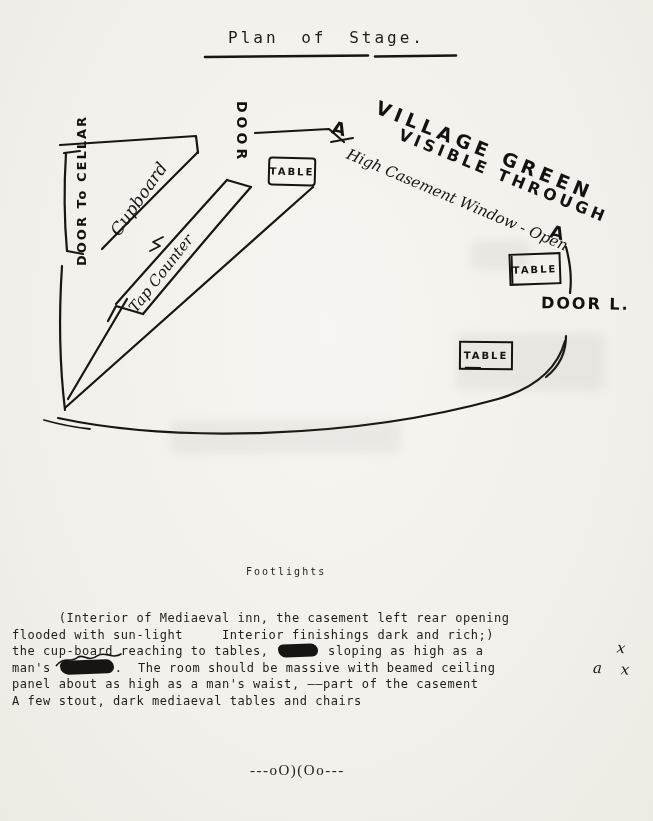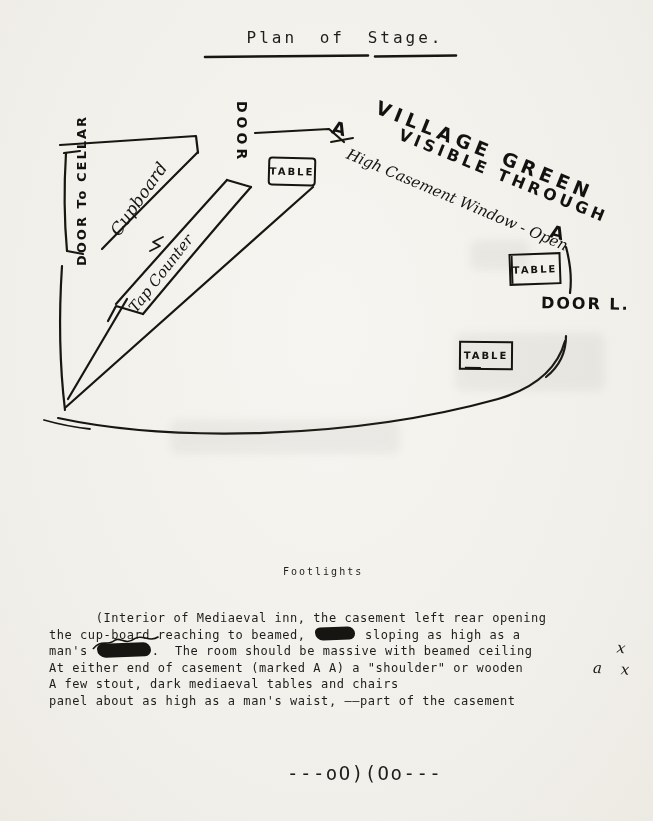--- a/index.html
+++ b/index.html
@@ -4,21 +4,21 @@
 <style>
   html,body{margin:0;padding:0;}
   body{background:#d8d6d0;font-family:"DejaVu Sans Mono", monospace;}
   #page{
     position:relative; width:653px; height:821px; overflow:hidden;
     background:#f3f1ec;
     background-image:radial-gradient(ellipse at 50% 40%, #f7f5f1 0%, #f1efe9 70%, #eceae3 100%);
     color:#1c1c1c;
   }
   .abs{position:absolute;}
-  .typed{font-family:"DejaVu Sans Mono", monospace; color:#1e1d1b;margin-left:37px;}
+  .typed{font-family:"DejaVu Sans Mono", monospace; color:#1e1d1b;}
   .hand{font-family:"DejaVu Serif", serif; font-style:italic; color:#141413;}
   .handcaps{font-family:"DejaVu Sans", sans-serif; font-weight:bold; color:#121211;}
   
   .title{left:0; right:0; top:28px; text-align:center; font-size:16px; letter-spacing:3px; word-spacing:10px;}
   
   #linework{left:0; top:0; pointer-events:none;}
   
   .door-top{left:250px; top:101px; font-size:14px; letter-spacing:4px; transform:rotate(90deg); transform-origin:top left;}
   .door-cellar{left:74px; top:266px; font-size:13px; letter-spacing:2px; transform:rotate(-90deg); transform-origin:top left; white-space:nowrap;}
   .cupboard{left:106px; top:228px; font-size:17px; transform:rotate(-55deg); transform-origin:top left; white-space:nowrap;}
@@ -42,21 +42,21 @@
   .footlights{left:246px; top:566px; font-size:10px; letter-spacing:2px;}
   .para{left:12px; top:610px; width:640px; font-size:12px; line-height:16.6px; letter-spacing:0.55px;}
   .para div{white-space:pre; height:16.6px;}
   .blot{display:inline-block; vertical-align:middle; background:#161511; border-radius:6px 9px 7px 10px; transform:rotate(-2deg); position:relative;}
   .blot1{width:40px; height:13px; margin:0 2px 3px 2px;}
   .blot2{width:54px; height:14px; margin:0 1px 3px 1px;}
   .scrawl{position:absolute; left:-6px; top:-9px; pointer-events:none;}
   .margin-mark{font-family:"DejaVu Serif", serif; font-style:italic; font-size:15px; color:#161616;}
   .mm1{left:617px; top:639px; transform:rotate(8deg);}
   .mm2{left:593px; top:660px; letter-spacing:7px; transform:rotate(3deg);}
-  .endmark{left:250px; top:762px; font-size:19px; letter-spacing:1.5px;}
+  .endmark{left:250px; top:762px; font-size:15px; letter-spacing:1.5px;font-family:Liberation Serif, serif;}
   
   .bleed{background:#6a675f; opacity:0.07; filter:blur(4px); border-radius:8px;}
   .bl1{left:455px; top:333px; width:150px; height:58px;}
   .bl2{left:170px; top:420px; width:230px; height:34px;}
   .bl3{left:470px; top:240px; width:60px; height:30px;}
 </style>
 </head>
 <body>
 
 <div id="page">
@@ -121,27 +121,27 @@
   </div>
   <div class="abs table-box tb3">
     <span>TABLE</span>
     <span class="underdash"></span>
   </div>
 
   <div class="abs typed footlights">Footlights</div>
 
   <div class="abs typed para">
     <div>      (Interior of Mediaeval inn, the casement left rear opening</div>
-    <div><span>the cup-board reaching to beamed, </span><span class="blot blot1"></span><span> sloping as high as a</span></div>
+    <div>flooded with sun-light     Interior finishings dark and rich;)</div>
+    <div><span>the cup-board reaching to tables, </span><span class="blot blot1"></span><span> sloping as high as a</span></div>
     <div><span>man's </span><span class="blot blot2"><svg class="scrawl" width="70" height="18" viewBox="0 0 70 18" fill="none" stroke="#15140f" stroke-width="1.6">
             <path d="M2,14 C10,4 16,12 24,6 C30,2 34,12 44,5 C52,0 58,10 68,4"></path>
           </svg></span><span>.  The room should be massive with beamed ceiling</span></div>
-    <div>At either end of casement (marked A A) a "shoulder" or wooden</div>
+    <div>panel about as high as a man's waist, ——part of the casement</div>
     <div>A few stout, dark mediaeval tables and chairs</div>
-    <div>panel about as high as a man's waist, ——part of the casement</div>
   </div>
 
   <div class="abs margin-mark mm1">x</div>
   <div class="abs margin-mark mm2">a x</div>
 
   <div class="abs typed endmark">---oO)(Oo---</div>
 
 </div>
 
 </body></html>

